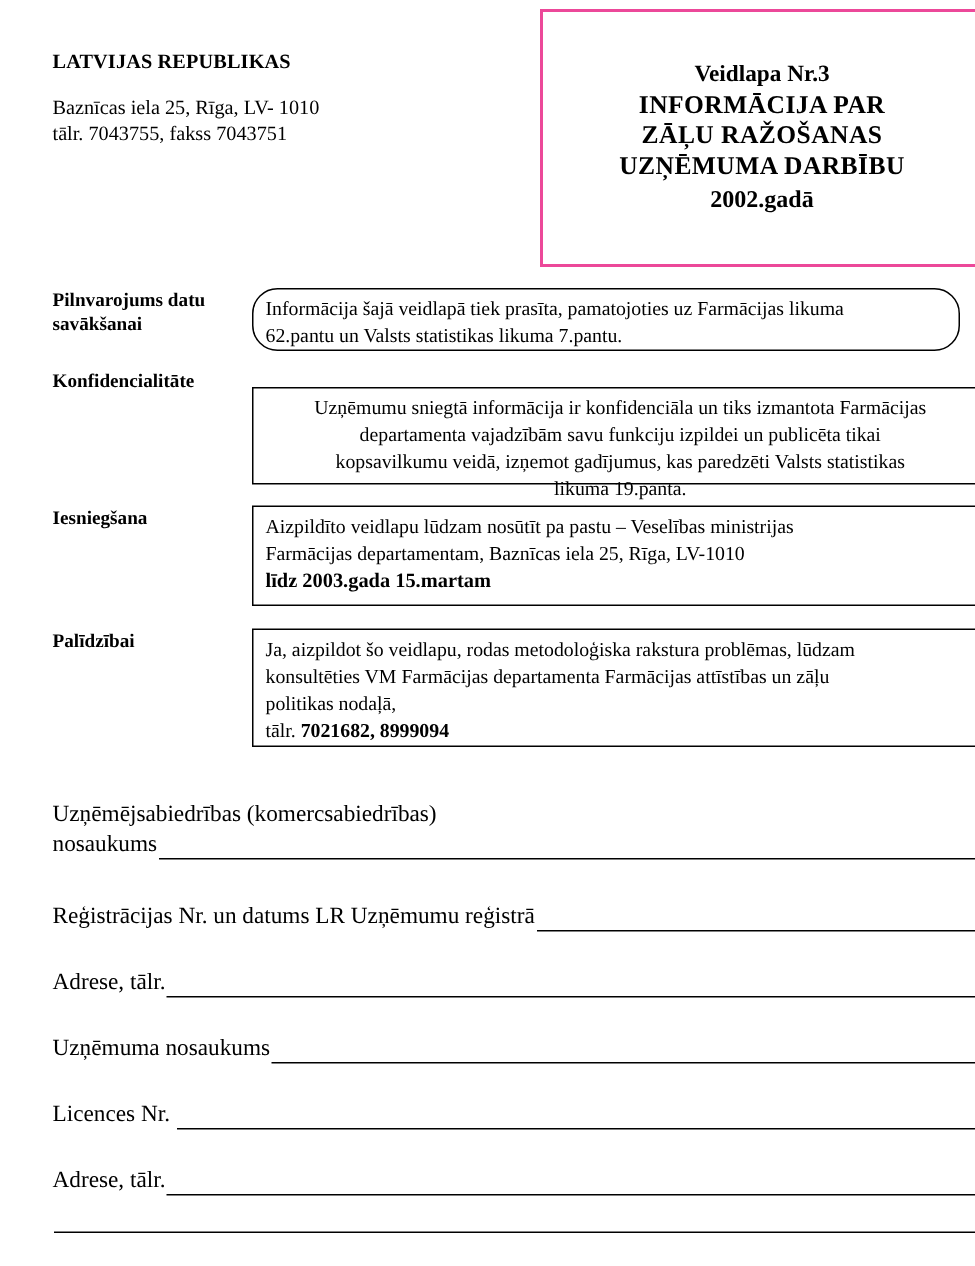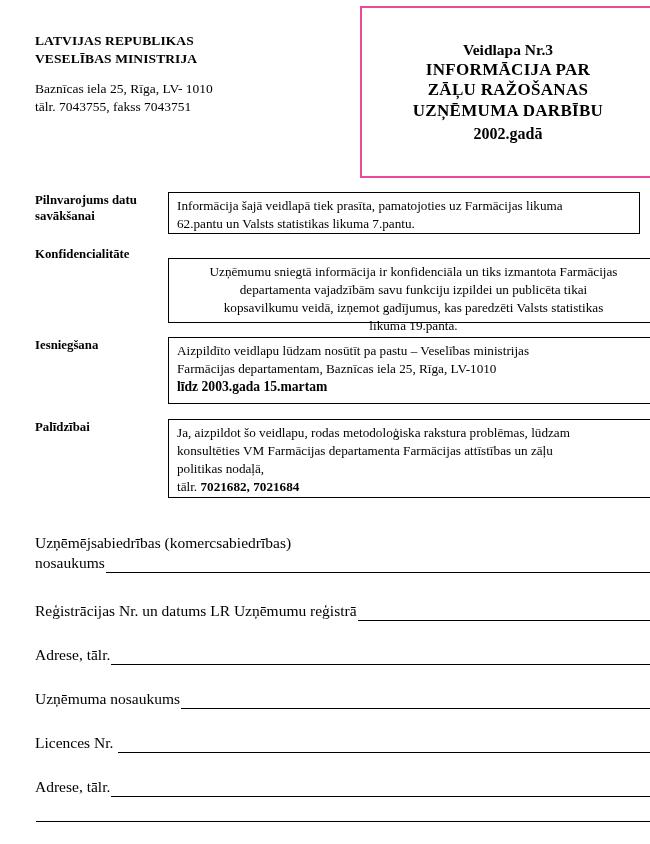--- a/index.html
+++ b/index.html
@@ -97,21 +97,21 @@
   .sec-box p.center-bold {
     font-weight: bold;
     font-size: 13.6px;
   }
   .sec-box p .b {
     font-weight: bold;
   }
 
   
   #sec-authorization   { top: 192px; }
-  #sec-authorization .sec-box { top: 0; width: 472px; height: 42px; }
+  #sec-authorization .sec-box { top: 0; width: 472px; height: 42px; border-radius: 17px; }
 
   #sec-confidentiality { top: 246px; }
   #sec-confidentiality .sec-box { top: 12px; width: 490px; height: 65px; text-align: center; }
 
   #sec-submission      { top: 337px; }
   #sec-submission .sec-box { top: 0; width: 487px; height: 67px; }
 
   #sec-help            { top: 419px; }
   #sec-help .sec-box { top: 0; width: 492px; height: 79px; }
 
@@ -157,21 +157,20 @@
   #row-company .first-line { display: block; }
 </style>
 </head>
 <body>
 
 <div class="page">
 
   <div class="letterhead">
     <div class="lh-ministry">
       <div>LATVIJAS REPUBLIKAS</div>
-      <div>VESELĪBAS MINISTRIJA</div>
     </div>
     <div class="lh-contact">
       <div>Baznīcas iela 25,  Rīga, LV- 1010</div>
       <div>tālr. 7043755, fakss 7043751</div>
     </div>
   </div>
 
   <div class="title-box">
     <div class="title-line tl-0">Veidlapa Nr.3</div>
     <div class="title-line tl-1">INFORMĀCIJA PAR</div>
@@ -209,21 +208,21 @@
       <p class="center-bold">līdz 2003.gada 15.martam</p>
     </div>
   </div>
 
   <div class="section" id="sec-help">
     <div class="sec-label">Palīdzībai</div>
     <div class="sec-box">
       <p>Ja, aizpildot šo veidlapu, rodas metodoloģiska rakstura problēmas, lūdzam</p>
       <p>konsultēties VM Farmācijas departamenta Farmācijas attīstības un zāļu</p>
       <p>politikas nodaļā,</p>
-      <p><span>tālr. </span><span class="b">7021682, 7021684</span></p>
+      <p><span>tālr. </span><span class="b">7021682, 8999094</span></p>
     </div>
   </div>
 
   <div class="form">
 
     <div class="form-row" id="row-company">
       <span class="first-line lbl">Uzņēmējsabiedrības (komercsabiedrības)</span>
       <span class="row-wrap" style="display:flex;">
         <span class="lbl">nosaukums</span>
         <span class="rule"></span>

